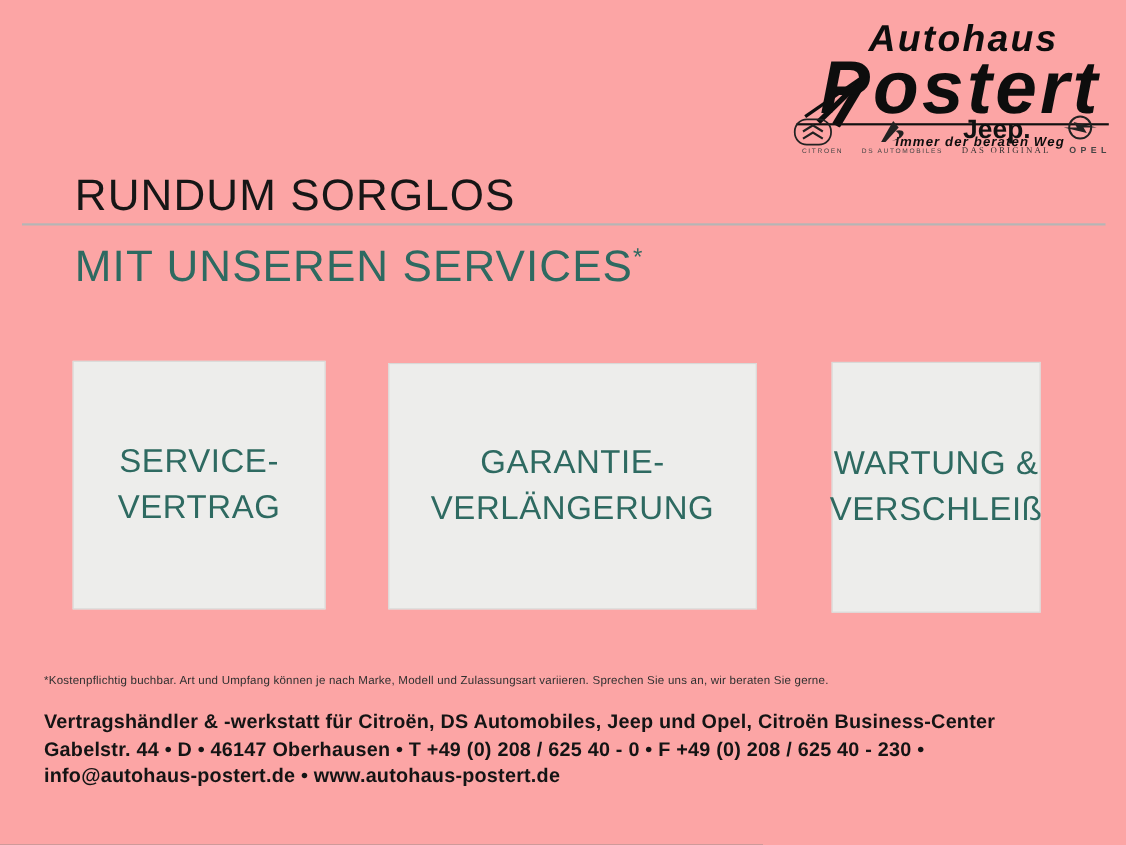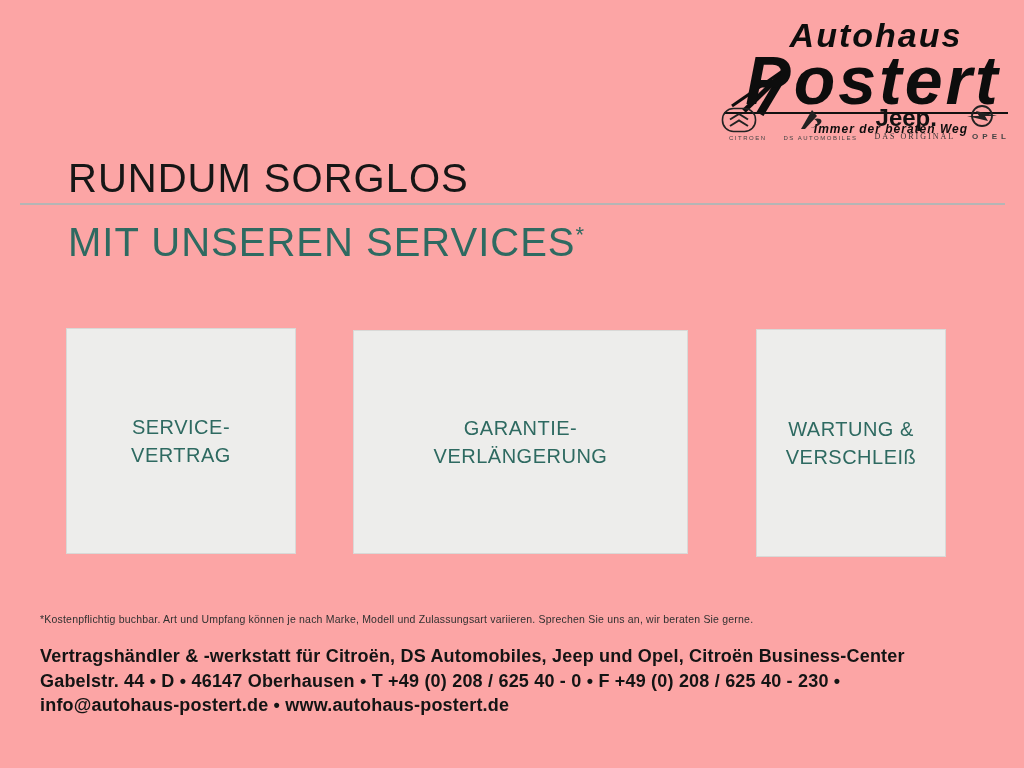--- a/index.html
+++ b/index.html
@@ -47,21 +47,21 @@
   .subhead {
     position:absolute; left:68px; top:220px;
     font-size:40px; letter-spacing:1px; color:#2e6a61; font-weight:normal;
   }
   .subhead sup { font-size:22px; vertical-align:14px; }
 
   
   .service-box {
     position:absolute; background:#ededeb; border:1px solid #d9d9d7;
     display:flex; flex-direction:column; align-items:center; justify-content:center;
-    text-align:center; color:#2e6a61; font-size:20px; letter-spacing:0.5px; line-height:1.4;
+    text-align:center; color:#2e6a61; font-size:30px; letter-spacing:0.5px; line-height:1.4;
   }
   .box-1 { left:66px;  top:328px; width:230px; height:226px; }
   .box-2 { left:353px; top:330px; width:335px; height:224px; }
   .box-3 { left:756px; top:329px; width:190px; height:228px; }
 
   
   .footnote {
     position:absolute; left:40px; top:613px;
     font-size:10.5px; color:#303030; letter-spacing:0.2px;
   }

